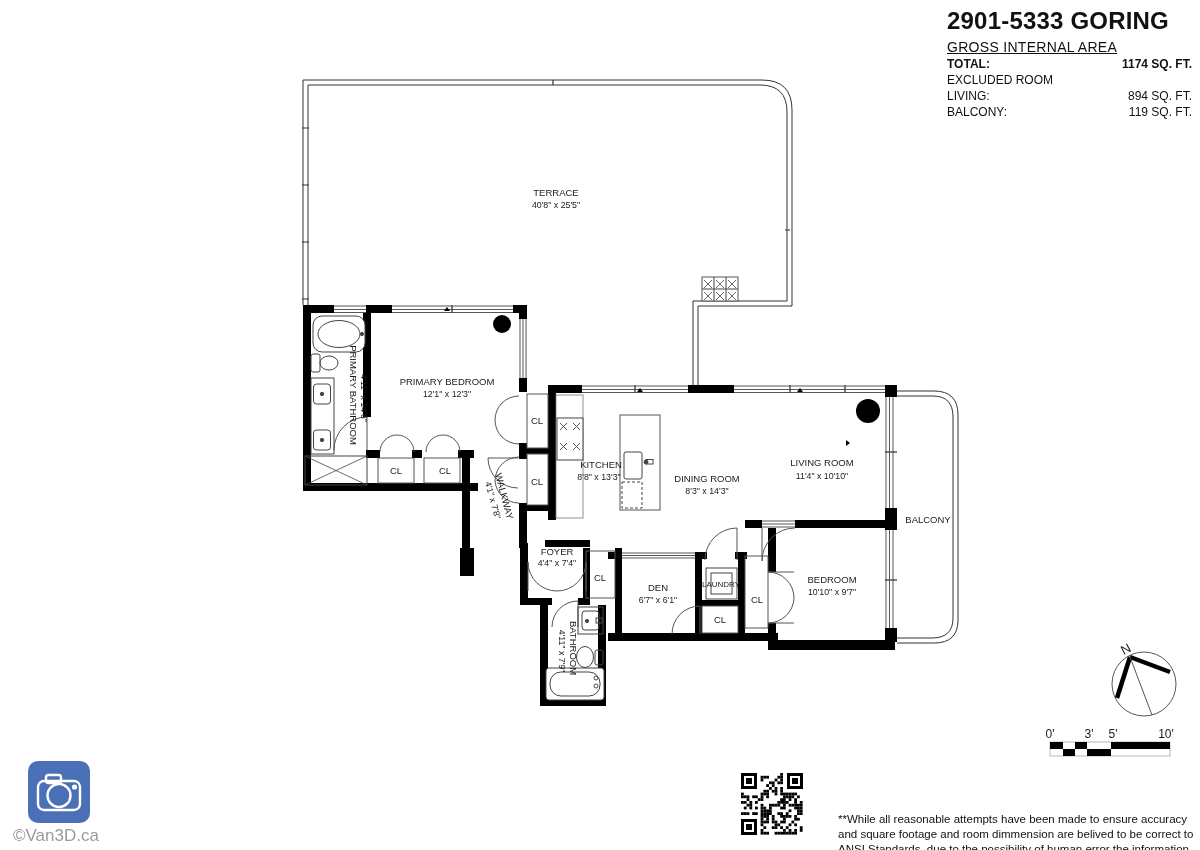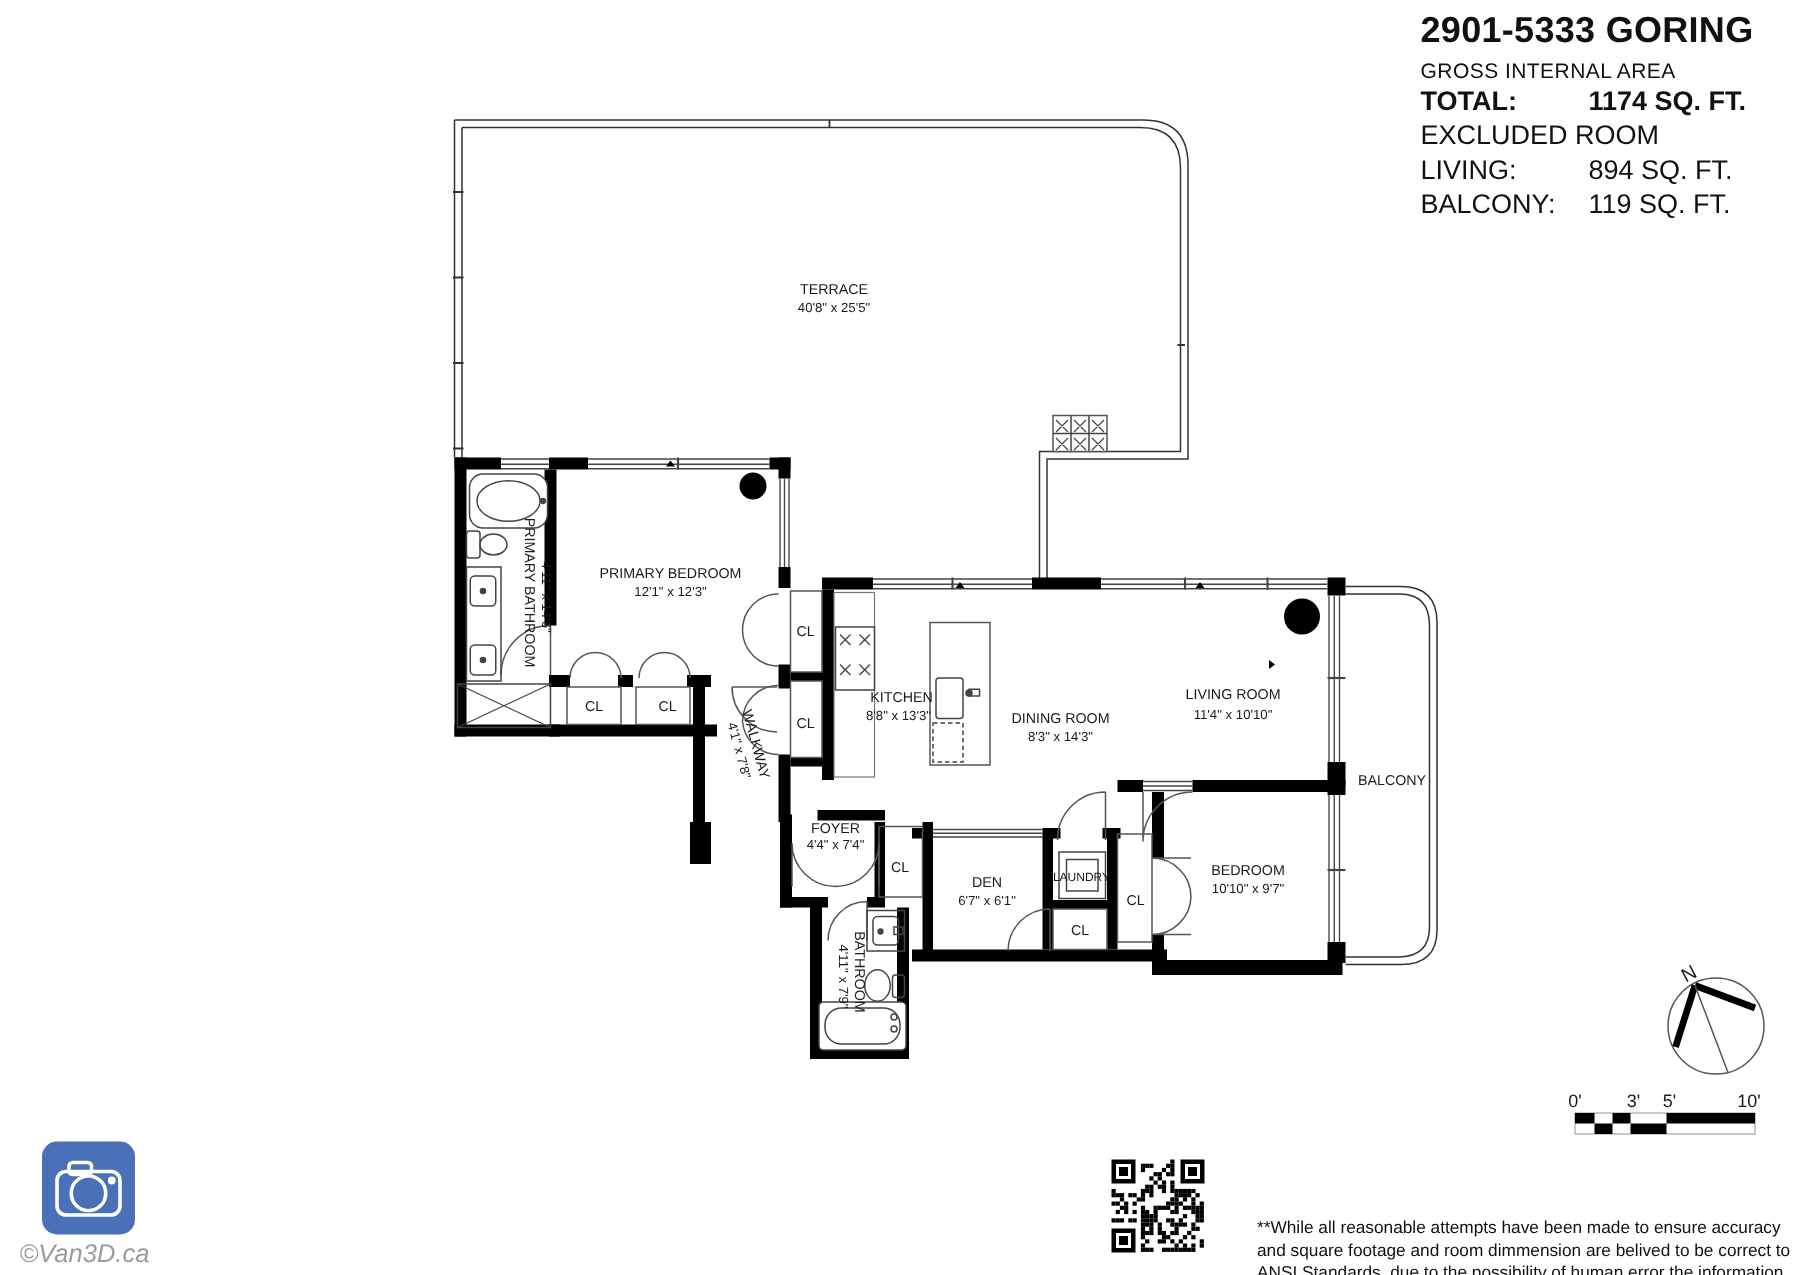--- a/index.html
+++ b/index.html
@@ -5,28 +5,28 @@
   html,body{margin:0;padding:0;background:#ffffff;}
   #canvas{position:relative;width:1200px;height:850px;background:#ffffff;overflow:hidden;
           font-family:"Liberation Sans",sans-serif;color:#111;}
   svg text{font-family:"Liberation Sans",sans-serif;fill:#1b1b1b;}
   .room-name{font-size:9.5px;text-anchor:middle;}
   .room-dims{font-size:8.8px;text-anchor:middle;}
   .cl{font-size:9.5px;text-anchor:middle;}
   
   #title-block{position:absolute;left:947px;top:8px;width:245px;}
   #title-block .t1{font-size:24px;font-weight:bold;line-height:26px;letter-spacing:.2px;}
-  #title-block .gross{font-size:14px;margin-top:5px;letter-spacing:.3px;}
-  .tb-row{display:flex;font-size:18px;margin-top:2px;}
+  #title-block .gross{font-size:14px;margin-top:5px;text-decoration:underline;letter-spacing:.3px;}
+  .tb-row{display:flex;font-size:12px;margin-top:2px;justify-content:space-between;}
   .tb-row .lbl{width:112px;flex:0 0 112px;}
   .tb-row.bold{font-weight:bold;}
   
   #disclaimer{position:absolute;left:838px;top:768px;width:356px;font-size:11.5px;line-height:1.32;margin-top:44px;}
   
-  #watermark{position:absolute;left:13px;top:826px;font-size:17px;font-style:italic;color:#9b9b9b;}
+  #watermark{position:absolute;left:13px;top:826px;font-size:17px;color:#9b9b9b;}
   #logo{position:absolute;left:27px;top:760px;}
   #qr{position:absolute;left:739px;top:771px;}
 </style>
 </head>
 <body>
 
 <div id="canvas">
 
   
   <svg width="1200" height="850" viewBox="0 0 1200 850">

